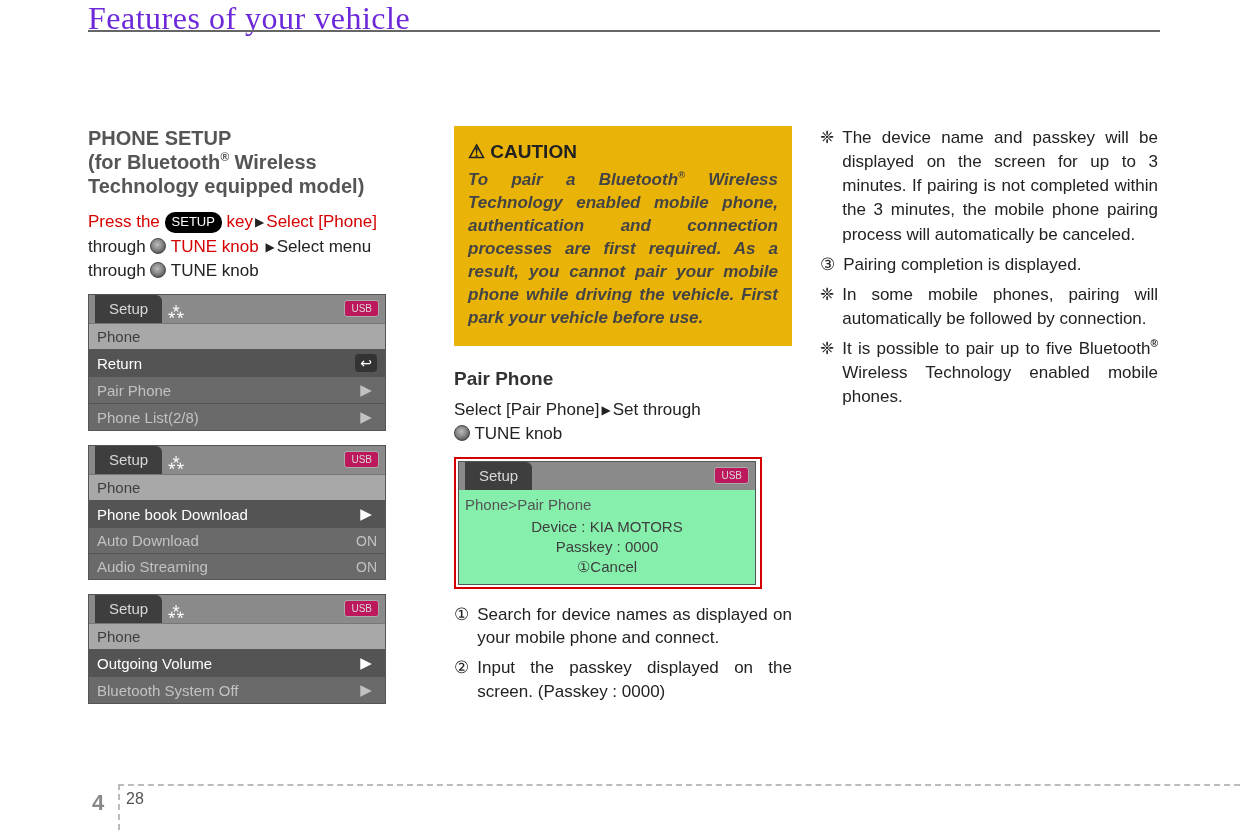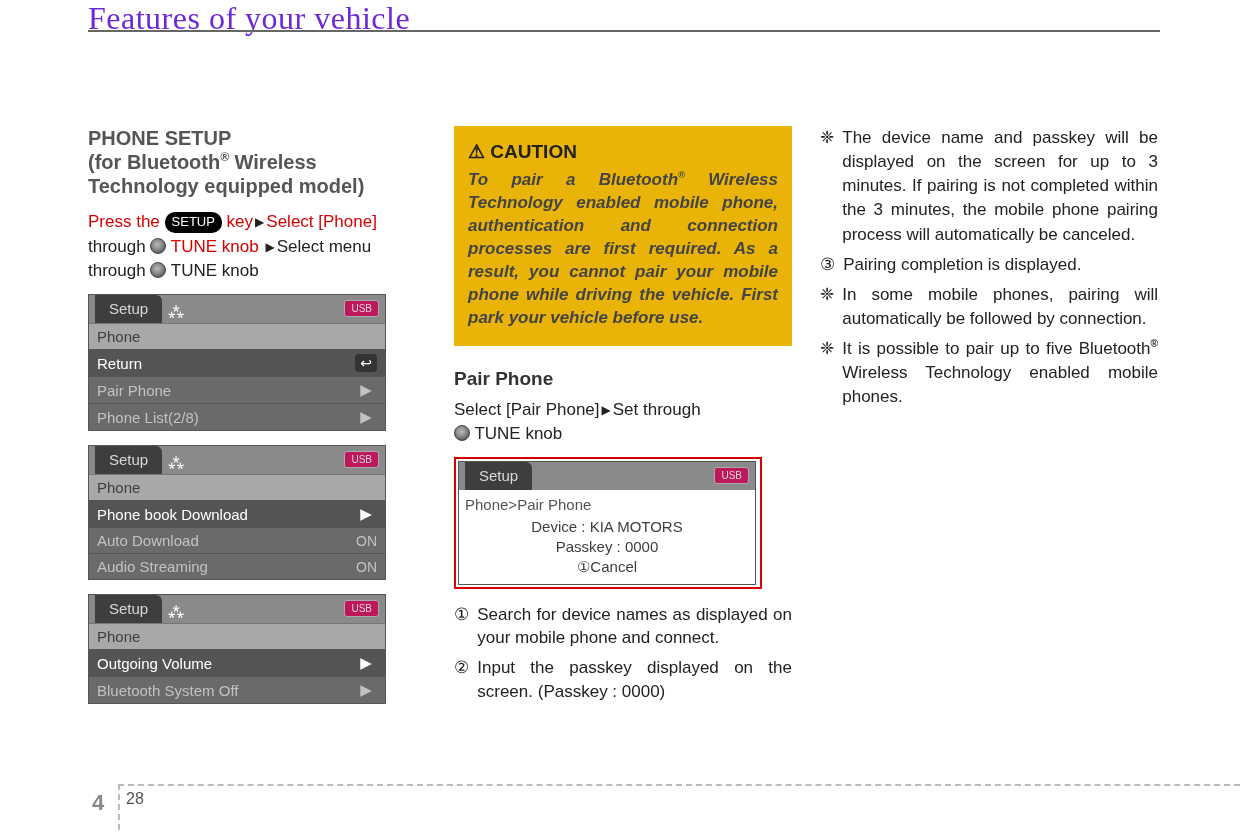--- a/index.html
+++ b/index.html
@@ -160,21 +160,21 @@
     font-size: 14px;
   }
   .screen .row .arrow {
     width: 22px;
     text-align: center;
   }
   .screen .row .right-txt {
     font-size: 14px;
   }
   .screen .body {
-    background: #ffffff;
+    background: #86efac;
     padding: 6px;
     color: #3e3e3e;
   }
   .screen .body .bc {
     font-size: 15px;
     color: #545454;
     margin-bottom: 4px;
   }
   .screen .body .center {
     text-align: center;

